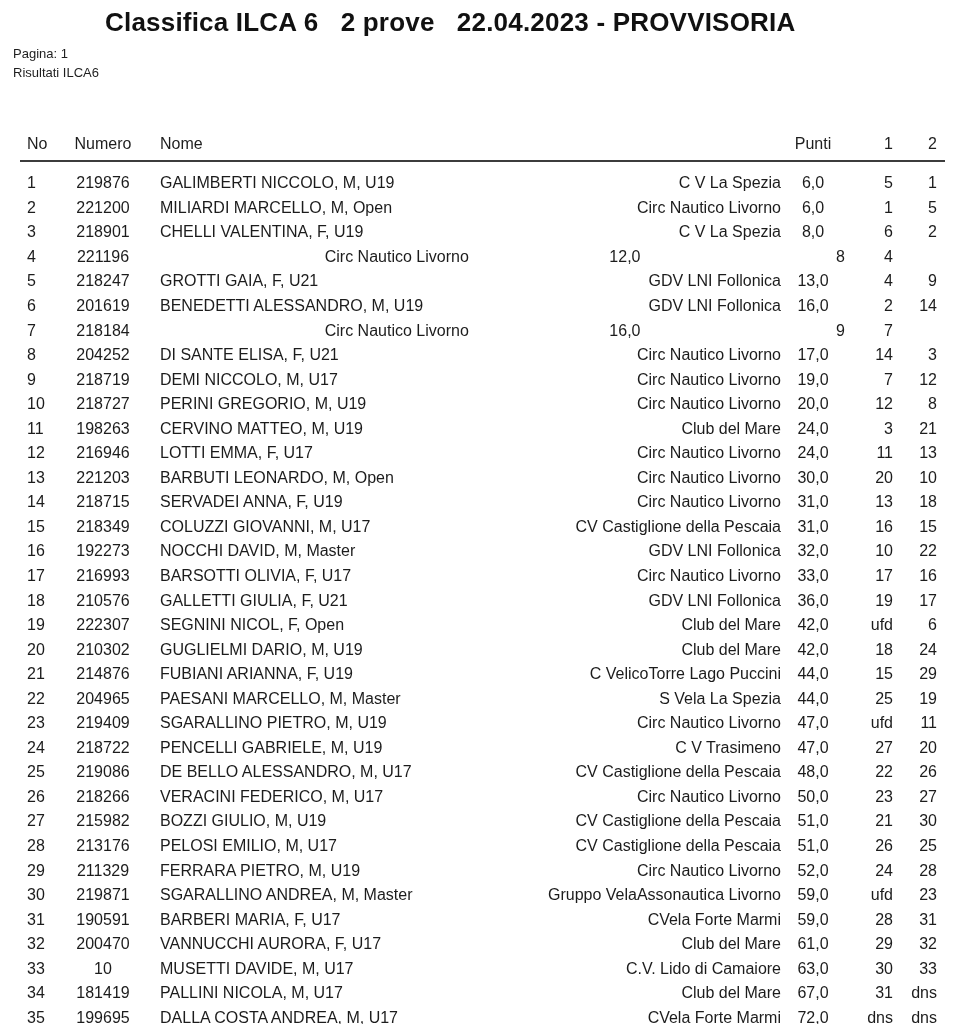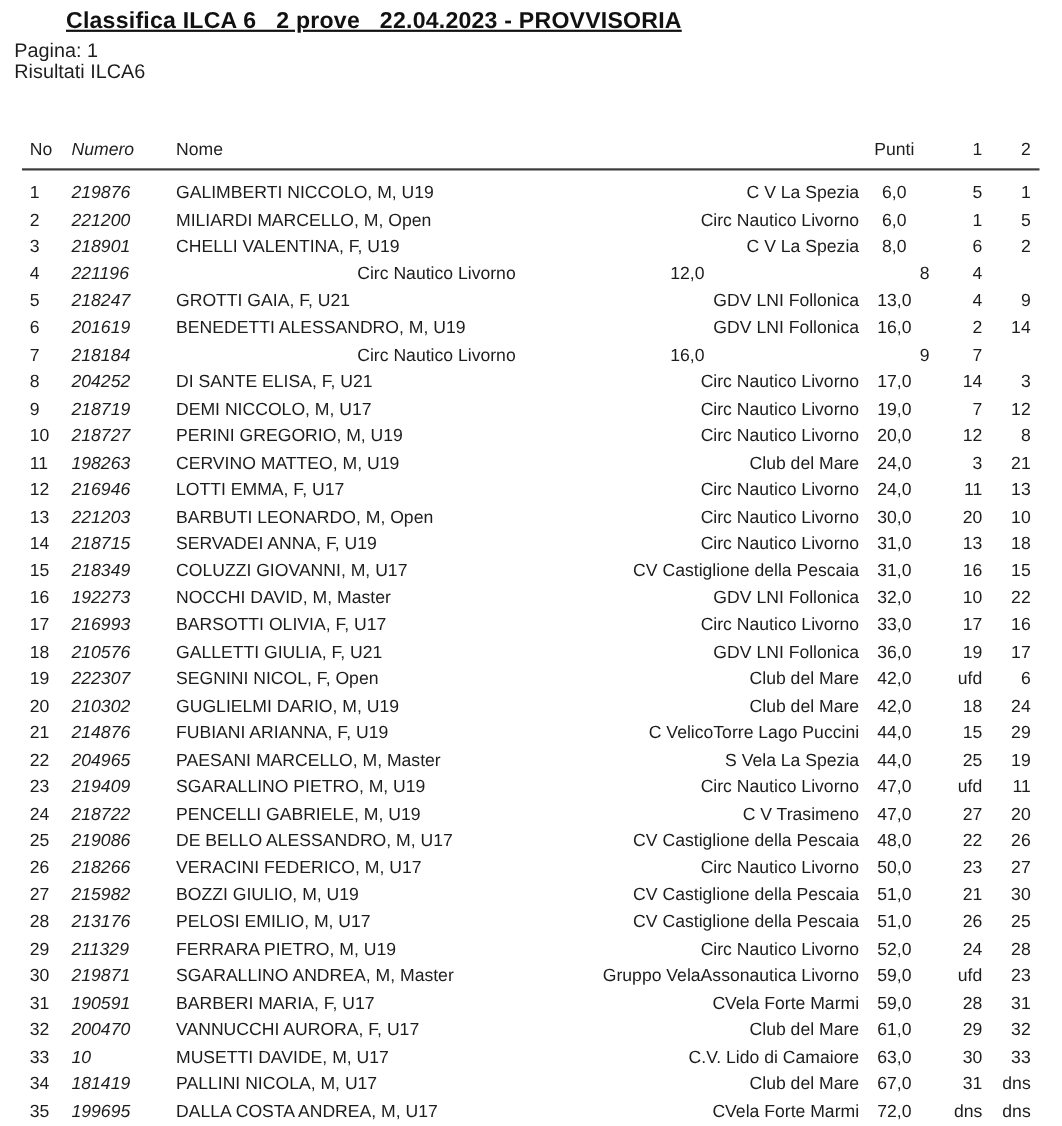--- a/index.html
+++ b/index.html
@@ -10,32 +10,31 @@
     font-family: "Liberation Sans", sans-serif;
     overflow: hidden;
   }
   .page {
     width: 965px;
     height: 1024px;
     padding-top: 7px;
     position: relative;
   }
   .doc-title {
-    margin-left: 60px;
-    font-size: 21px;
+    margin-left: 105px;
+    font-size: 26px;
     font-weight: bold;
     color: #111111;
     white-space: pre;
     letter-spacing: 0.2px;
-    text-decoration: underline;
   }
   .meta-block {
     margin-left: 13px;
     margin-top: 6px;
-    font-size: 18px;
+    font-size: 13px;
     color: #1e1e1e;
   }
   .meta-block div { line-height: 19px; }
 
   .table-wrap {
     margin-top: 48px;
     padding-left: 25px;
     padding-right: 28px;
   }
   .grid-row {
@@ -55,21 +54,21 @@
     margin-right: -8px;
     margin-top: 2px;
   }
   .body-rows { margin-top: 9px; }
   .row {
     height: 24.55px;
     font-size: 16px;
     color: #1c1c1c;
   }
   .c-no     { text-align: left;  padding-left: 2px; }
-  .c-numero { text-align: left; font-style: italic; }
+  .c-numero { text-align: center; }
   .c-nome   { text-align: left;  padding-left: 19px; white-space: nowrap; overflow: hidden; }
   .c-club   { text-align: right; white-space: nowrap; }
   .c-punti  { text-align: center; }
   .c-r1     { text-align: right; }
   .c-r2     { text-align: right; }
 </style>
 </head>
 <body>
 
 <div class="page">

